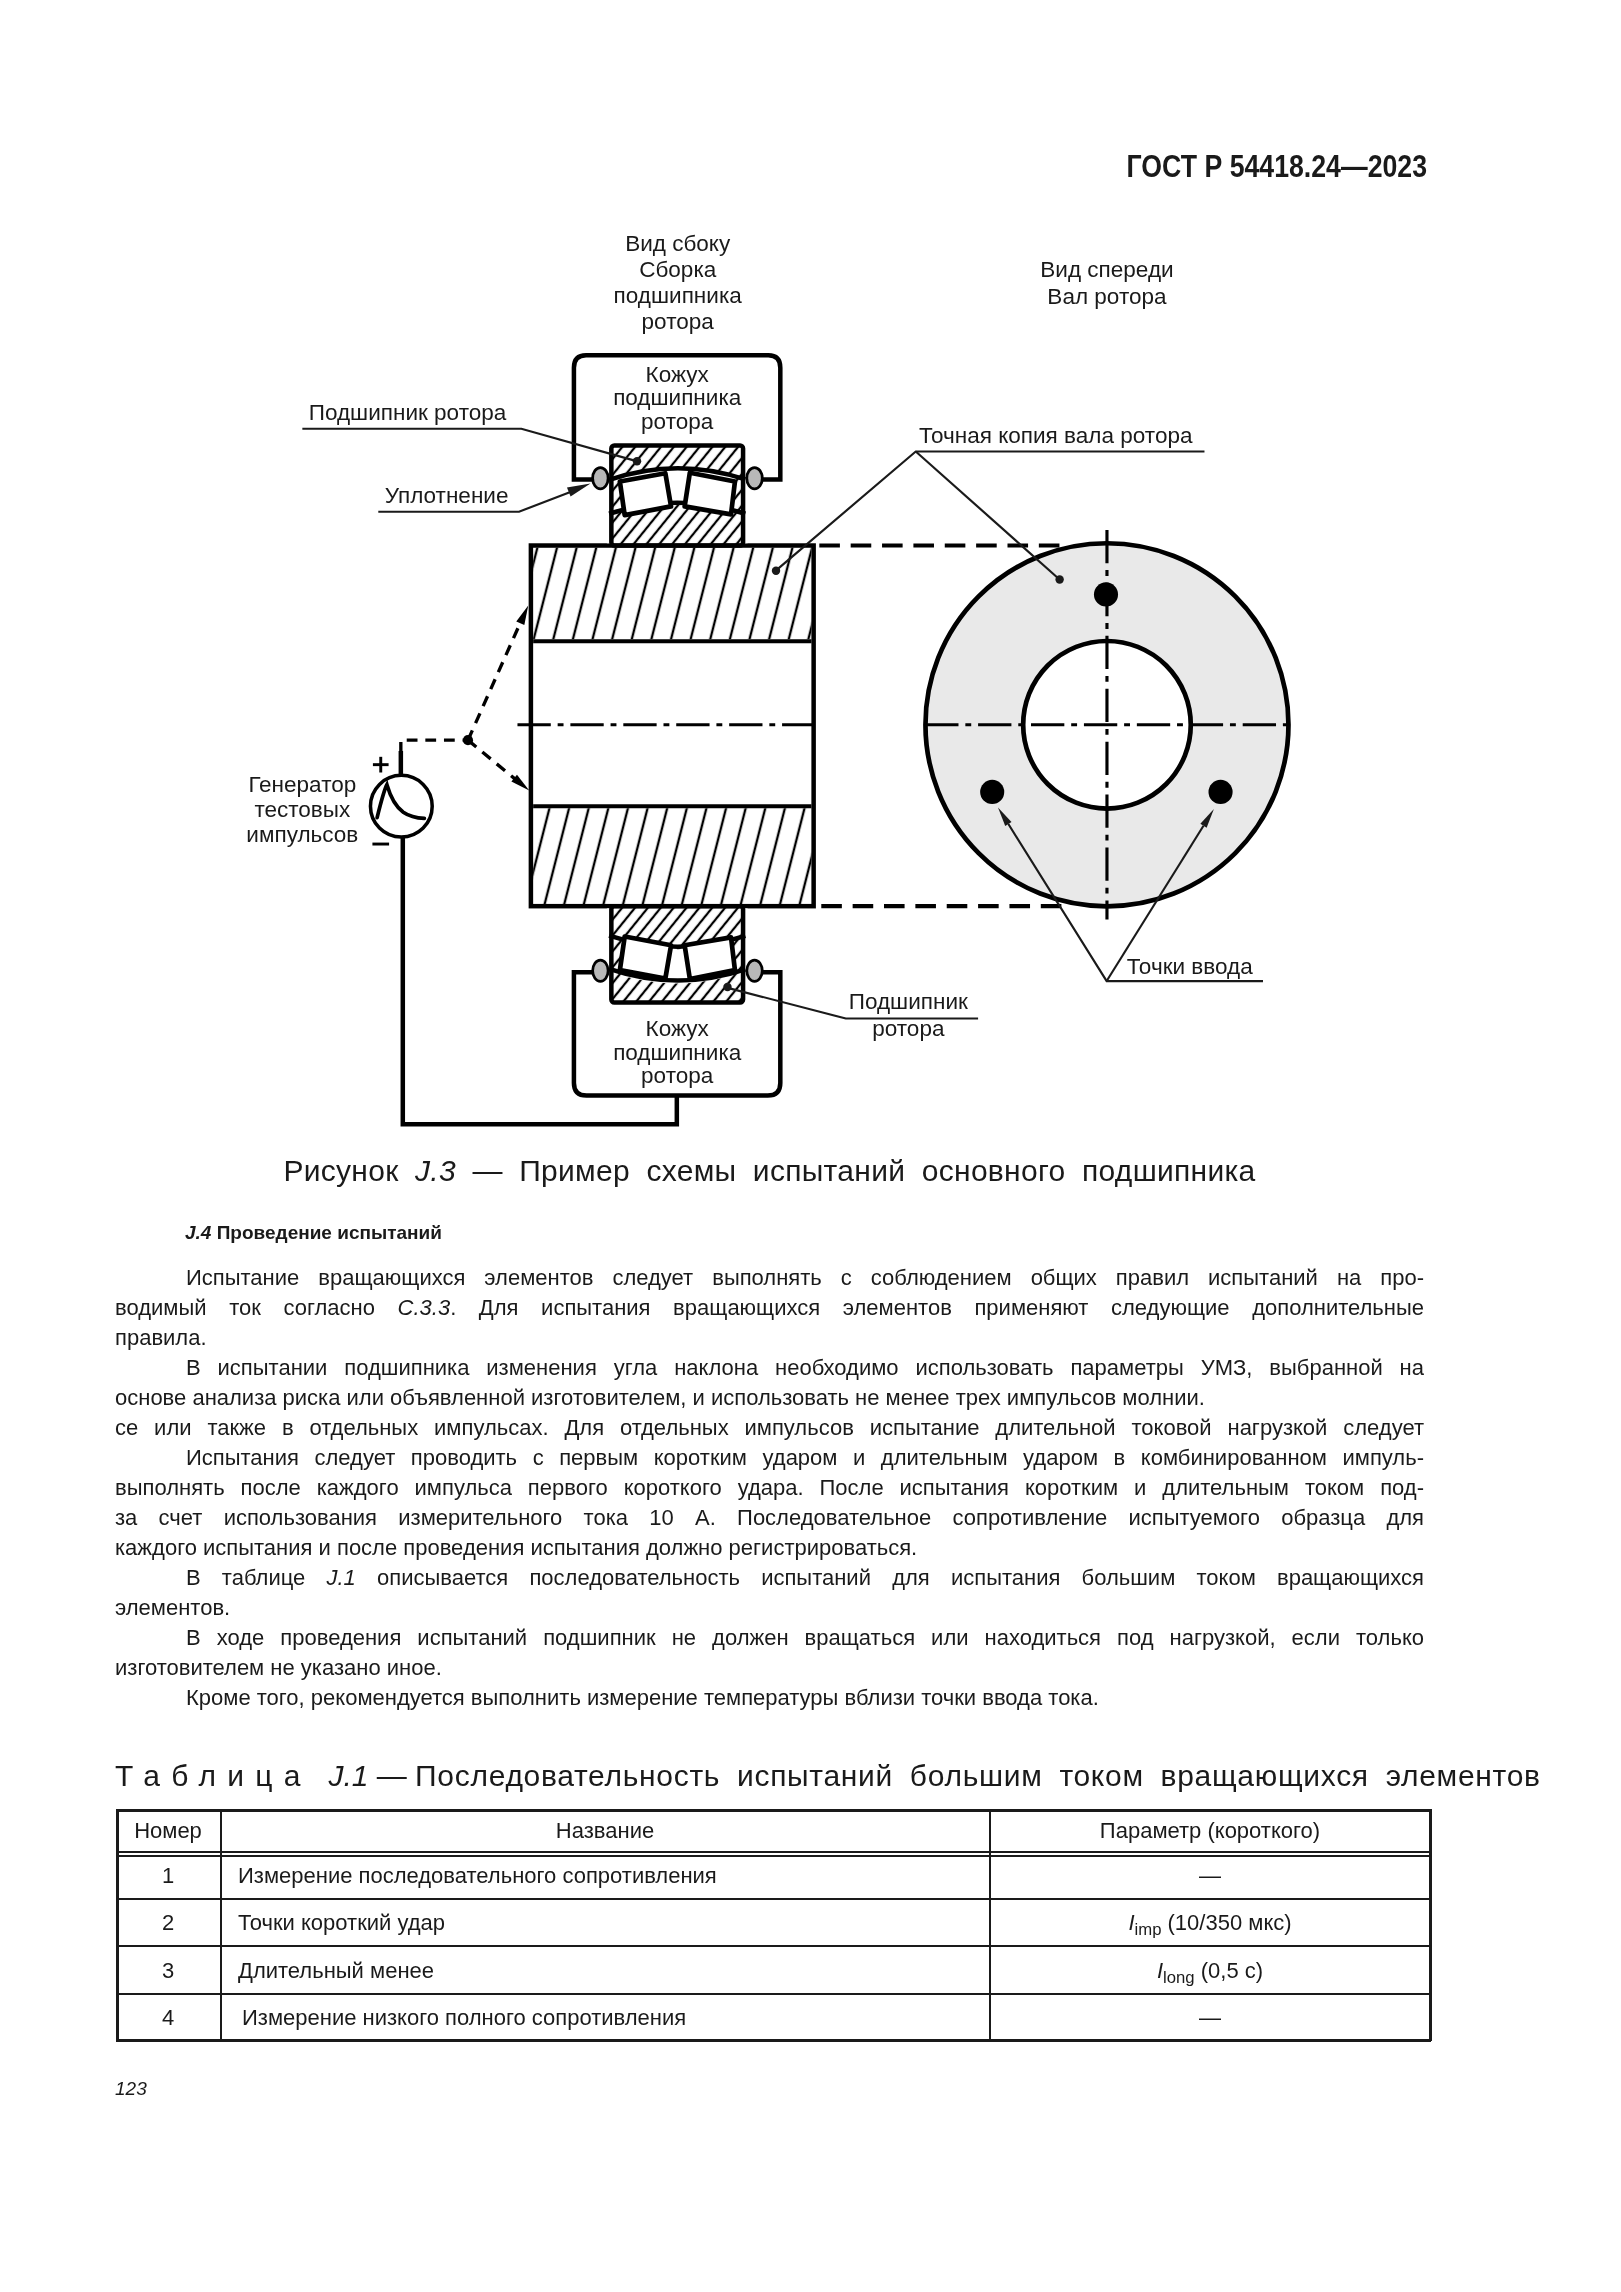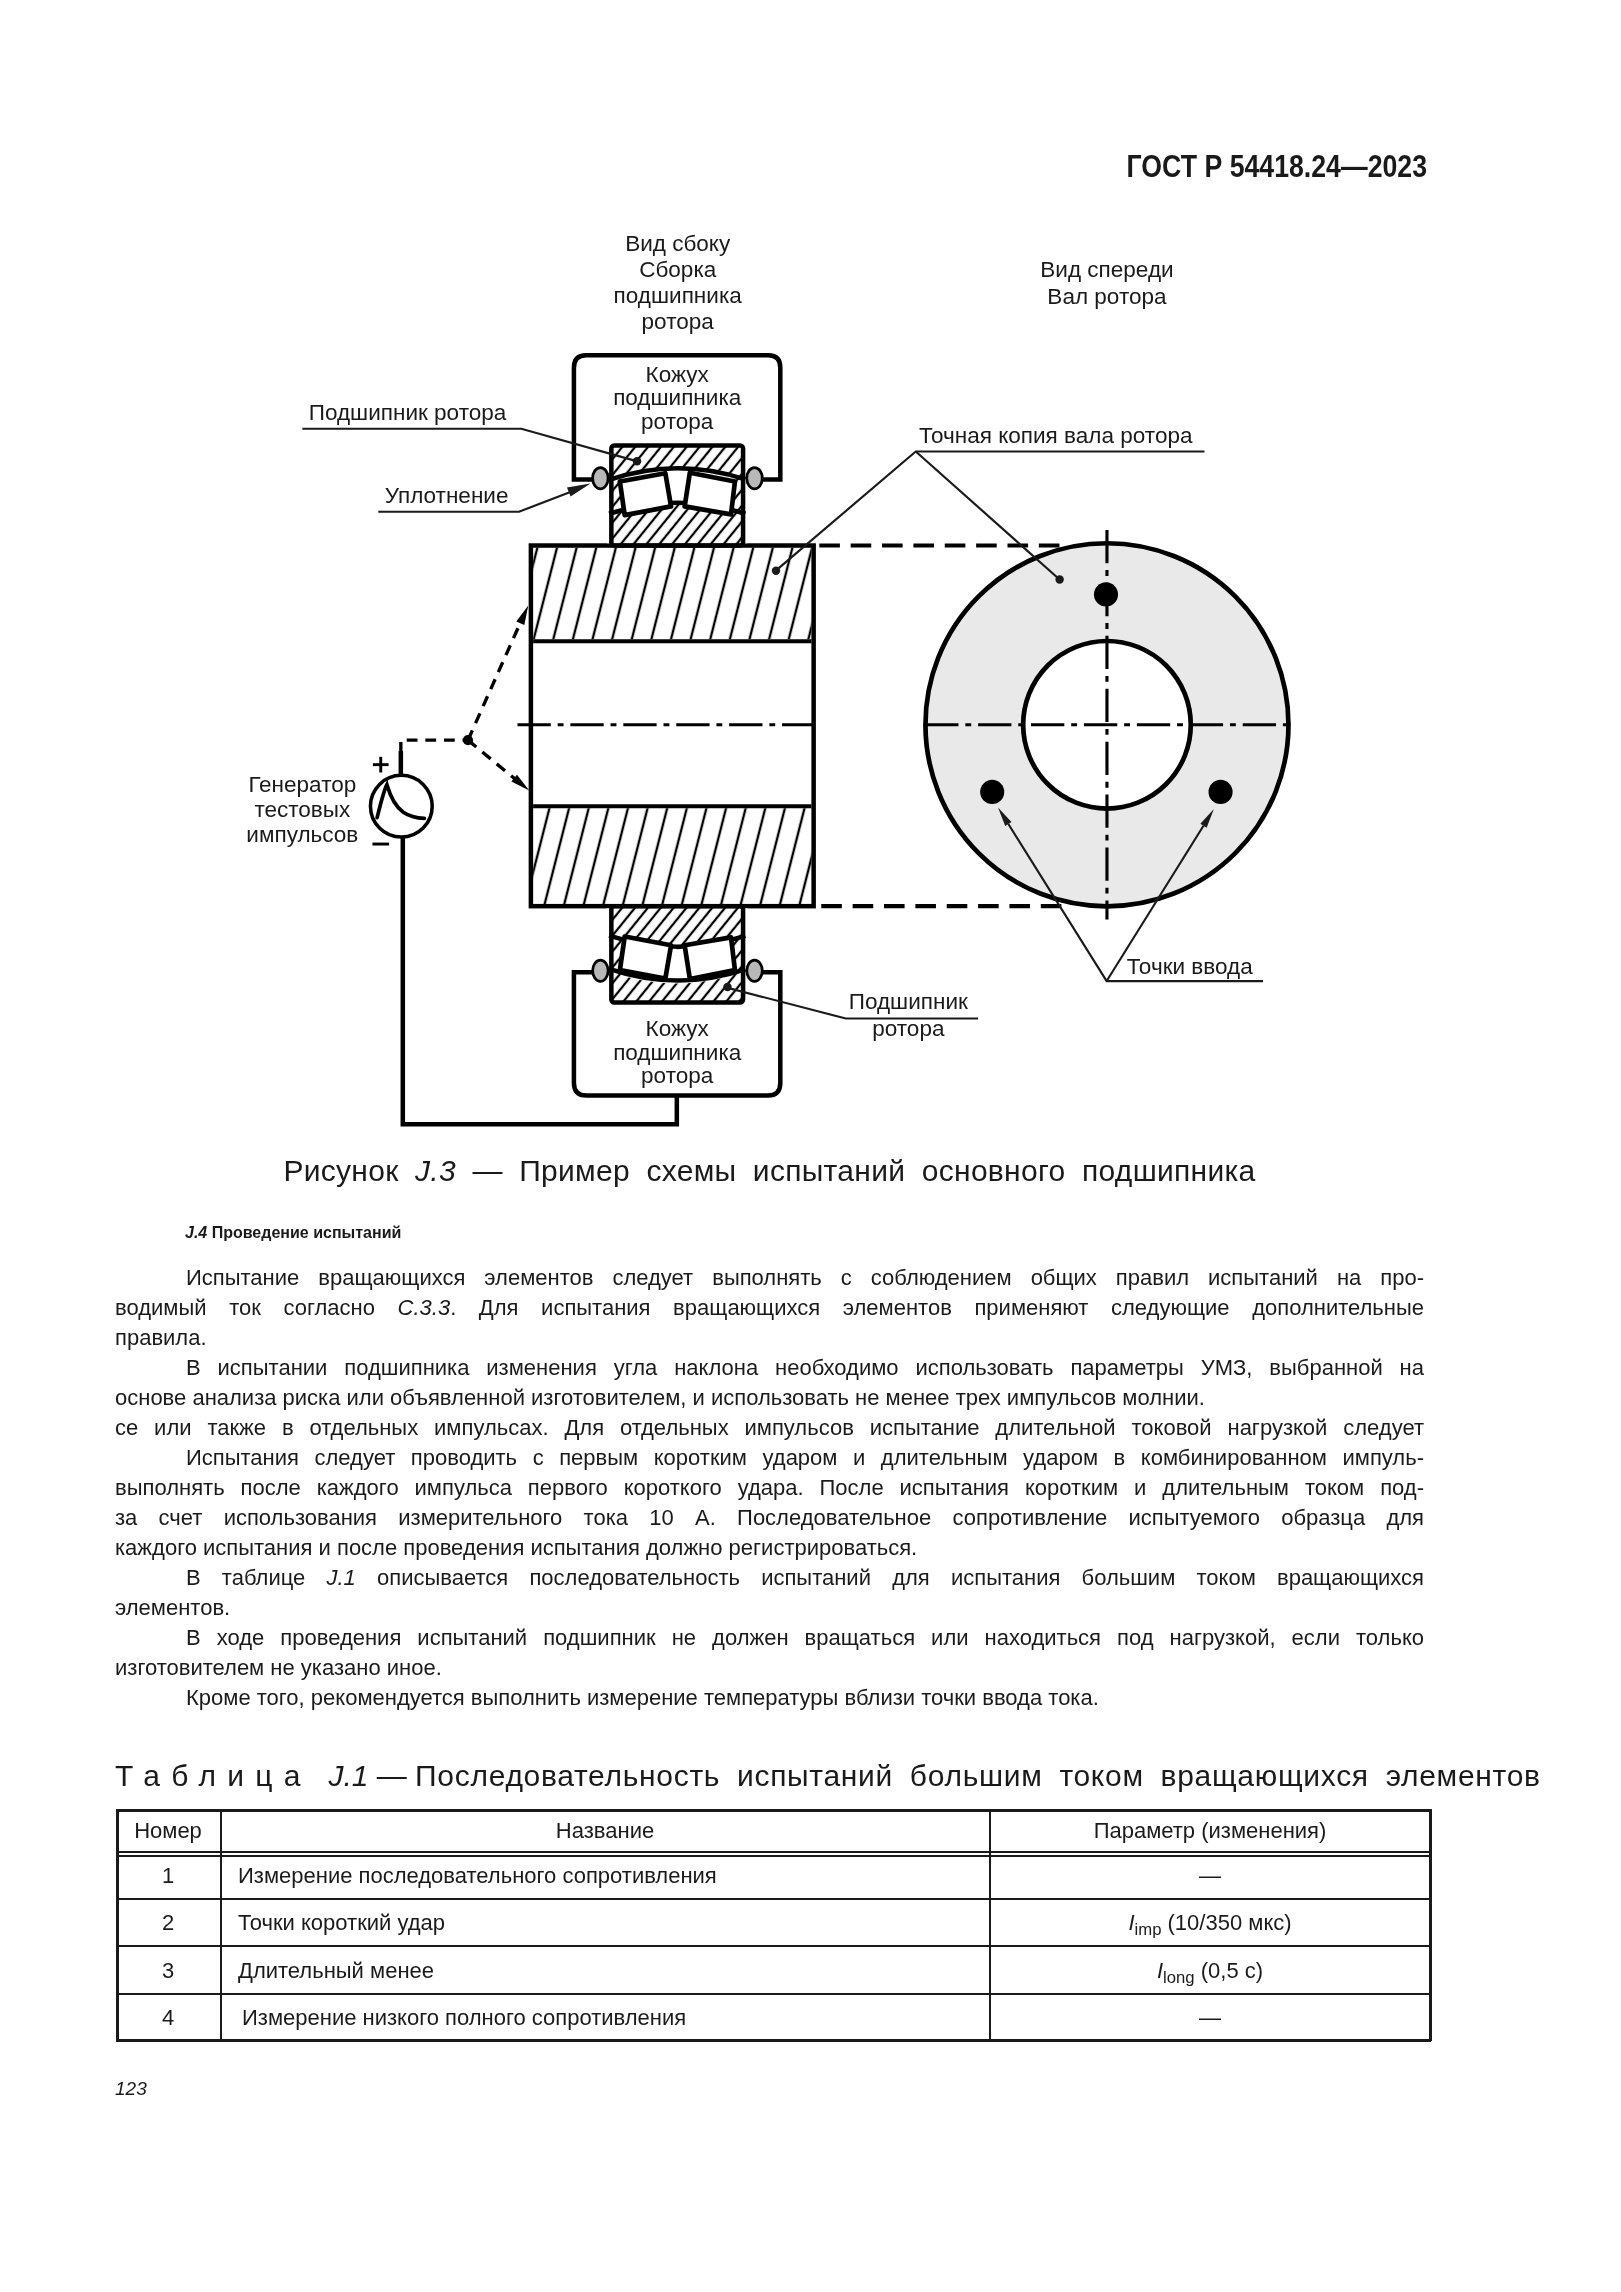--- a/index.html
+++ b/index.html
@@ -1,19 +1,19 @@
 <!DOCTYPE html>
 <html><head><meta charset="utf-8">
 <style>
 html,body{margin:0;padding:0;background:#fff;}
 body{width:1621px;height:2293px;position:relative;font-family:"Liberation Sans",sans-serif;color:#1a1a1a;overflow:hidden;}
 .abs{position:absolute;}
 #hdr{left:115px;width:1312px;top:148px;text-align:right;font-weight:bold;font-size:32px;line-height:37px;transform:scaleX(0.834);transform-origin:100% 0;}
 #cap{left:115px;width:1309px;top:1156px;text-align:center;font-size:30px;line-height:29px;word-spacing:7.8px;letter-spacing:0.3px;}
-#h4{left:185px;top:1218px;font-weight:bold;font-size:16px;line-height:29px;}
+#h4{left:185px;top:1218px;font-weight:bold;font-size:19px;line-height:29px;}
 #bodytx{left:115px;width:1309px;top:1263px;font-size:22px;line-height:30px;}
 #bodytx div{height:30px;white-space:nowrap;}
 .jl{text-align:justify;text-align-last:justify;white-space:normal !important;}
 .ind{padding-left:71px;}
 .ind.jl{padding-left:0;text-indent:71px;}
 #tcap{left:115px;top:1761px;font-size:30px;line-height:29px;white-space:nowrap;}
 .ls{letter-spacing:11.3px;}
 #pgnum{left:115px;width:1315px;top:2074px;text-align:left;font-size:19px;line-height:30px;font-style:italic;}
 .tl{position:absolute;background:#1a1a1a;}
 .ct{position:absolute;font-size:22px;line-height:29px;white-space:nowrap;}
@@ -143,21 +143,21 @@
 <div class="tl" style="left:116px;top:1898px;width:1315px;height:1.8px"></div>
 <div class="tl" style="left:116px;top:1945px;width:1315px;height:1.8px"></div>
 <div class="tl" style="left:116px;top:1993px;width:1315px;height:1.8px"></div>
 <div class="tl" style="left:116px;top:2039px;width:1315px;height:2.7px"></div>
 <div class="tl" style="left:116px;top:1809px;width:2.5px;height:232px"></div>
 <div class="tl" style="left:220px;top:1809px;width:2px;height:232px"></div>
 <div class="tl" style="left:989px;top:1809px;width:2px;height:232px"></div>
 <div class="tl" style="left:1429px;top:1809px;width:2.5px;height:232px"></div>
 <div class="ct ctc" style="left:168px;top:1816px">Номер</div>
 <div class="ct ctc" style="left:605px;top:1816px">Название</div>
-<div class="ct ctc" style="left:1210px;top:1816px">Параметр (изменения)</div>
+<div class="ct ctc" style="left:1210px;top:1816px">Параметр (короткого)</div>
 <div class="ct ctc" style="left:168px;top:1861px">1</div>
 <div class="ct" style="left:238px;top:1861px">Измерение последовательного сопротивления</div>
 <div class="ct ctc" style="left:1210px;top:1861px">—</div>
 <div class="ct ctc" style="left:168px;top:1908px">2</div>
 <div class="ct" style="left:238px;top:1908px">Точки короткий удар</div>
 <div class="ct ctc" style="left:1210px;top:1908px"><i>I</i><sub class="s">imp</sub> (10/350 мкс)</div>
 <div class="ct ctc" style="left:168px;top:1956px">3</div>
 <div class="ct" style="left:238px;top:1956px">Длительный менее</div>
 <div class="ct ctc" style="left:1210px;top:1956px"><i>I</i><sub class="s">long</sub> (0,5 с)</div>
 <div class="ct ctc" style="left:168px;top:2003px">4</div>

